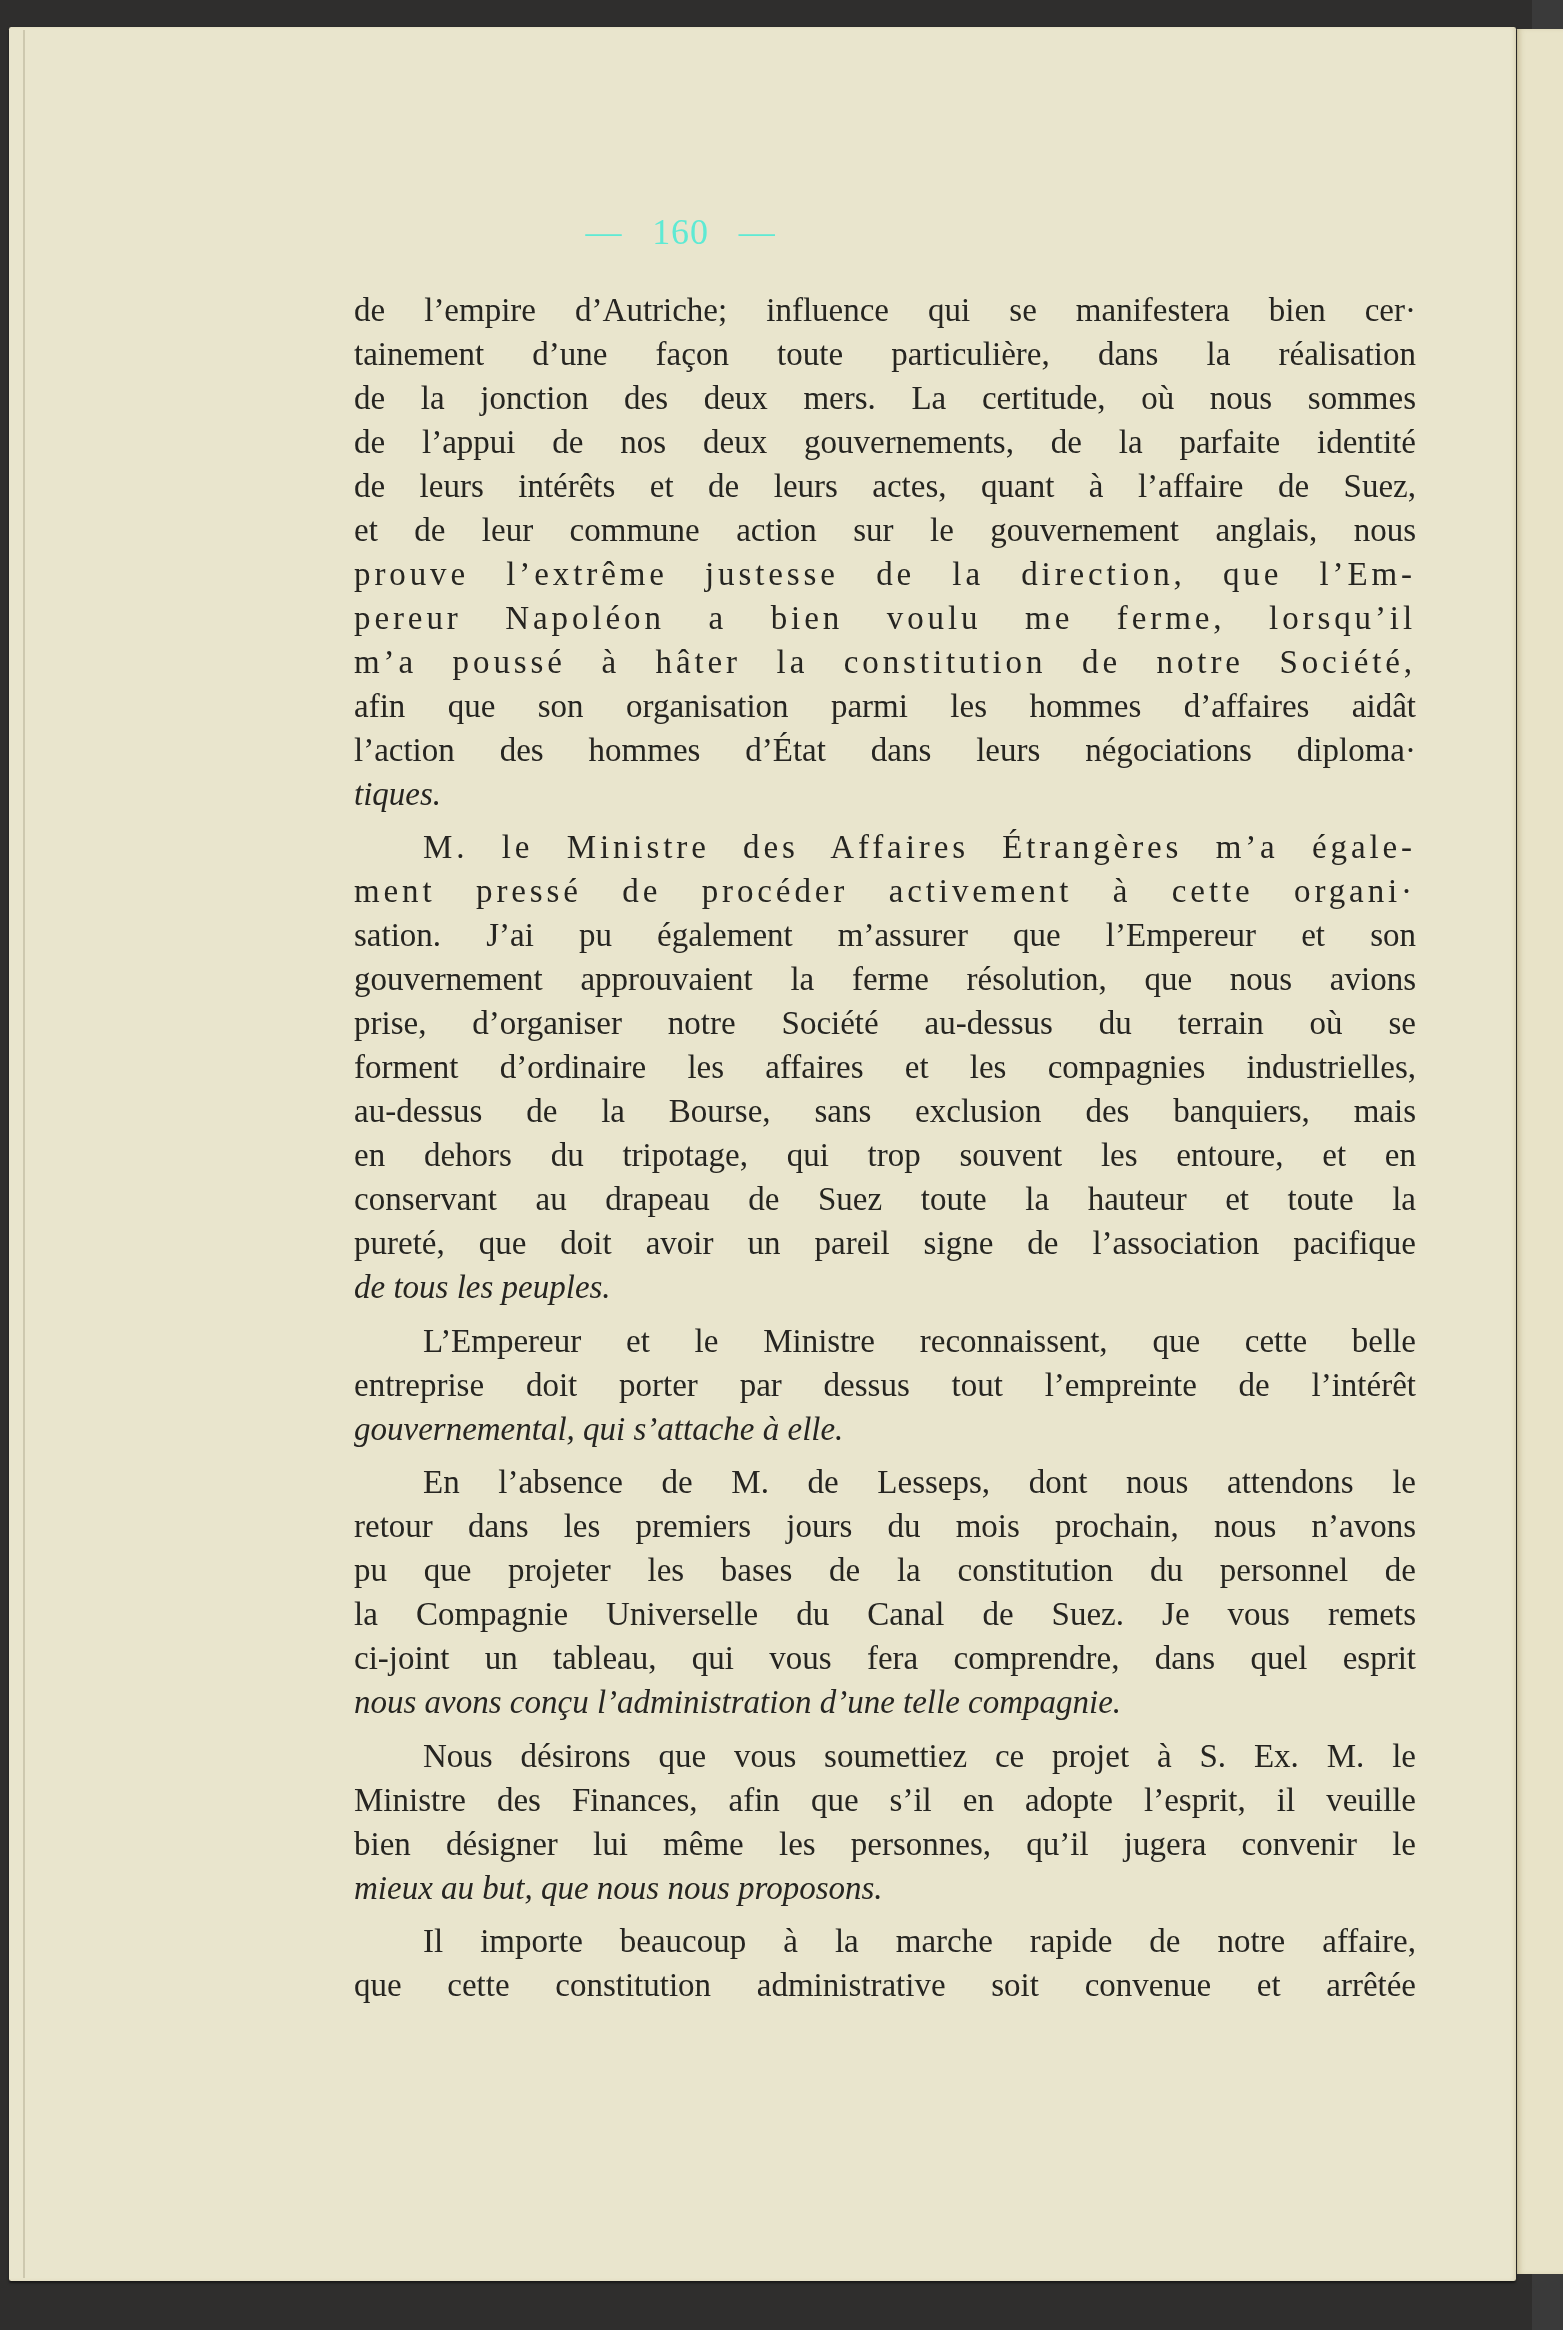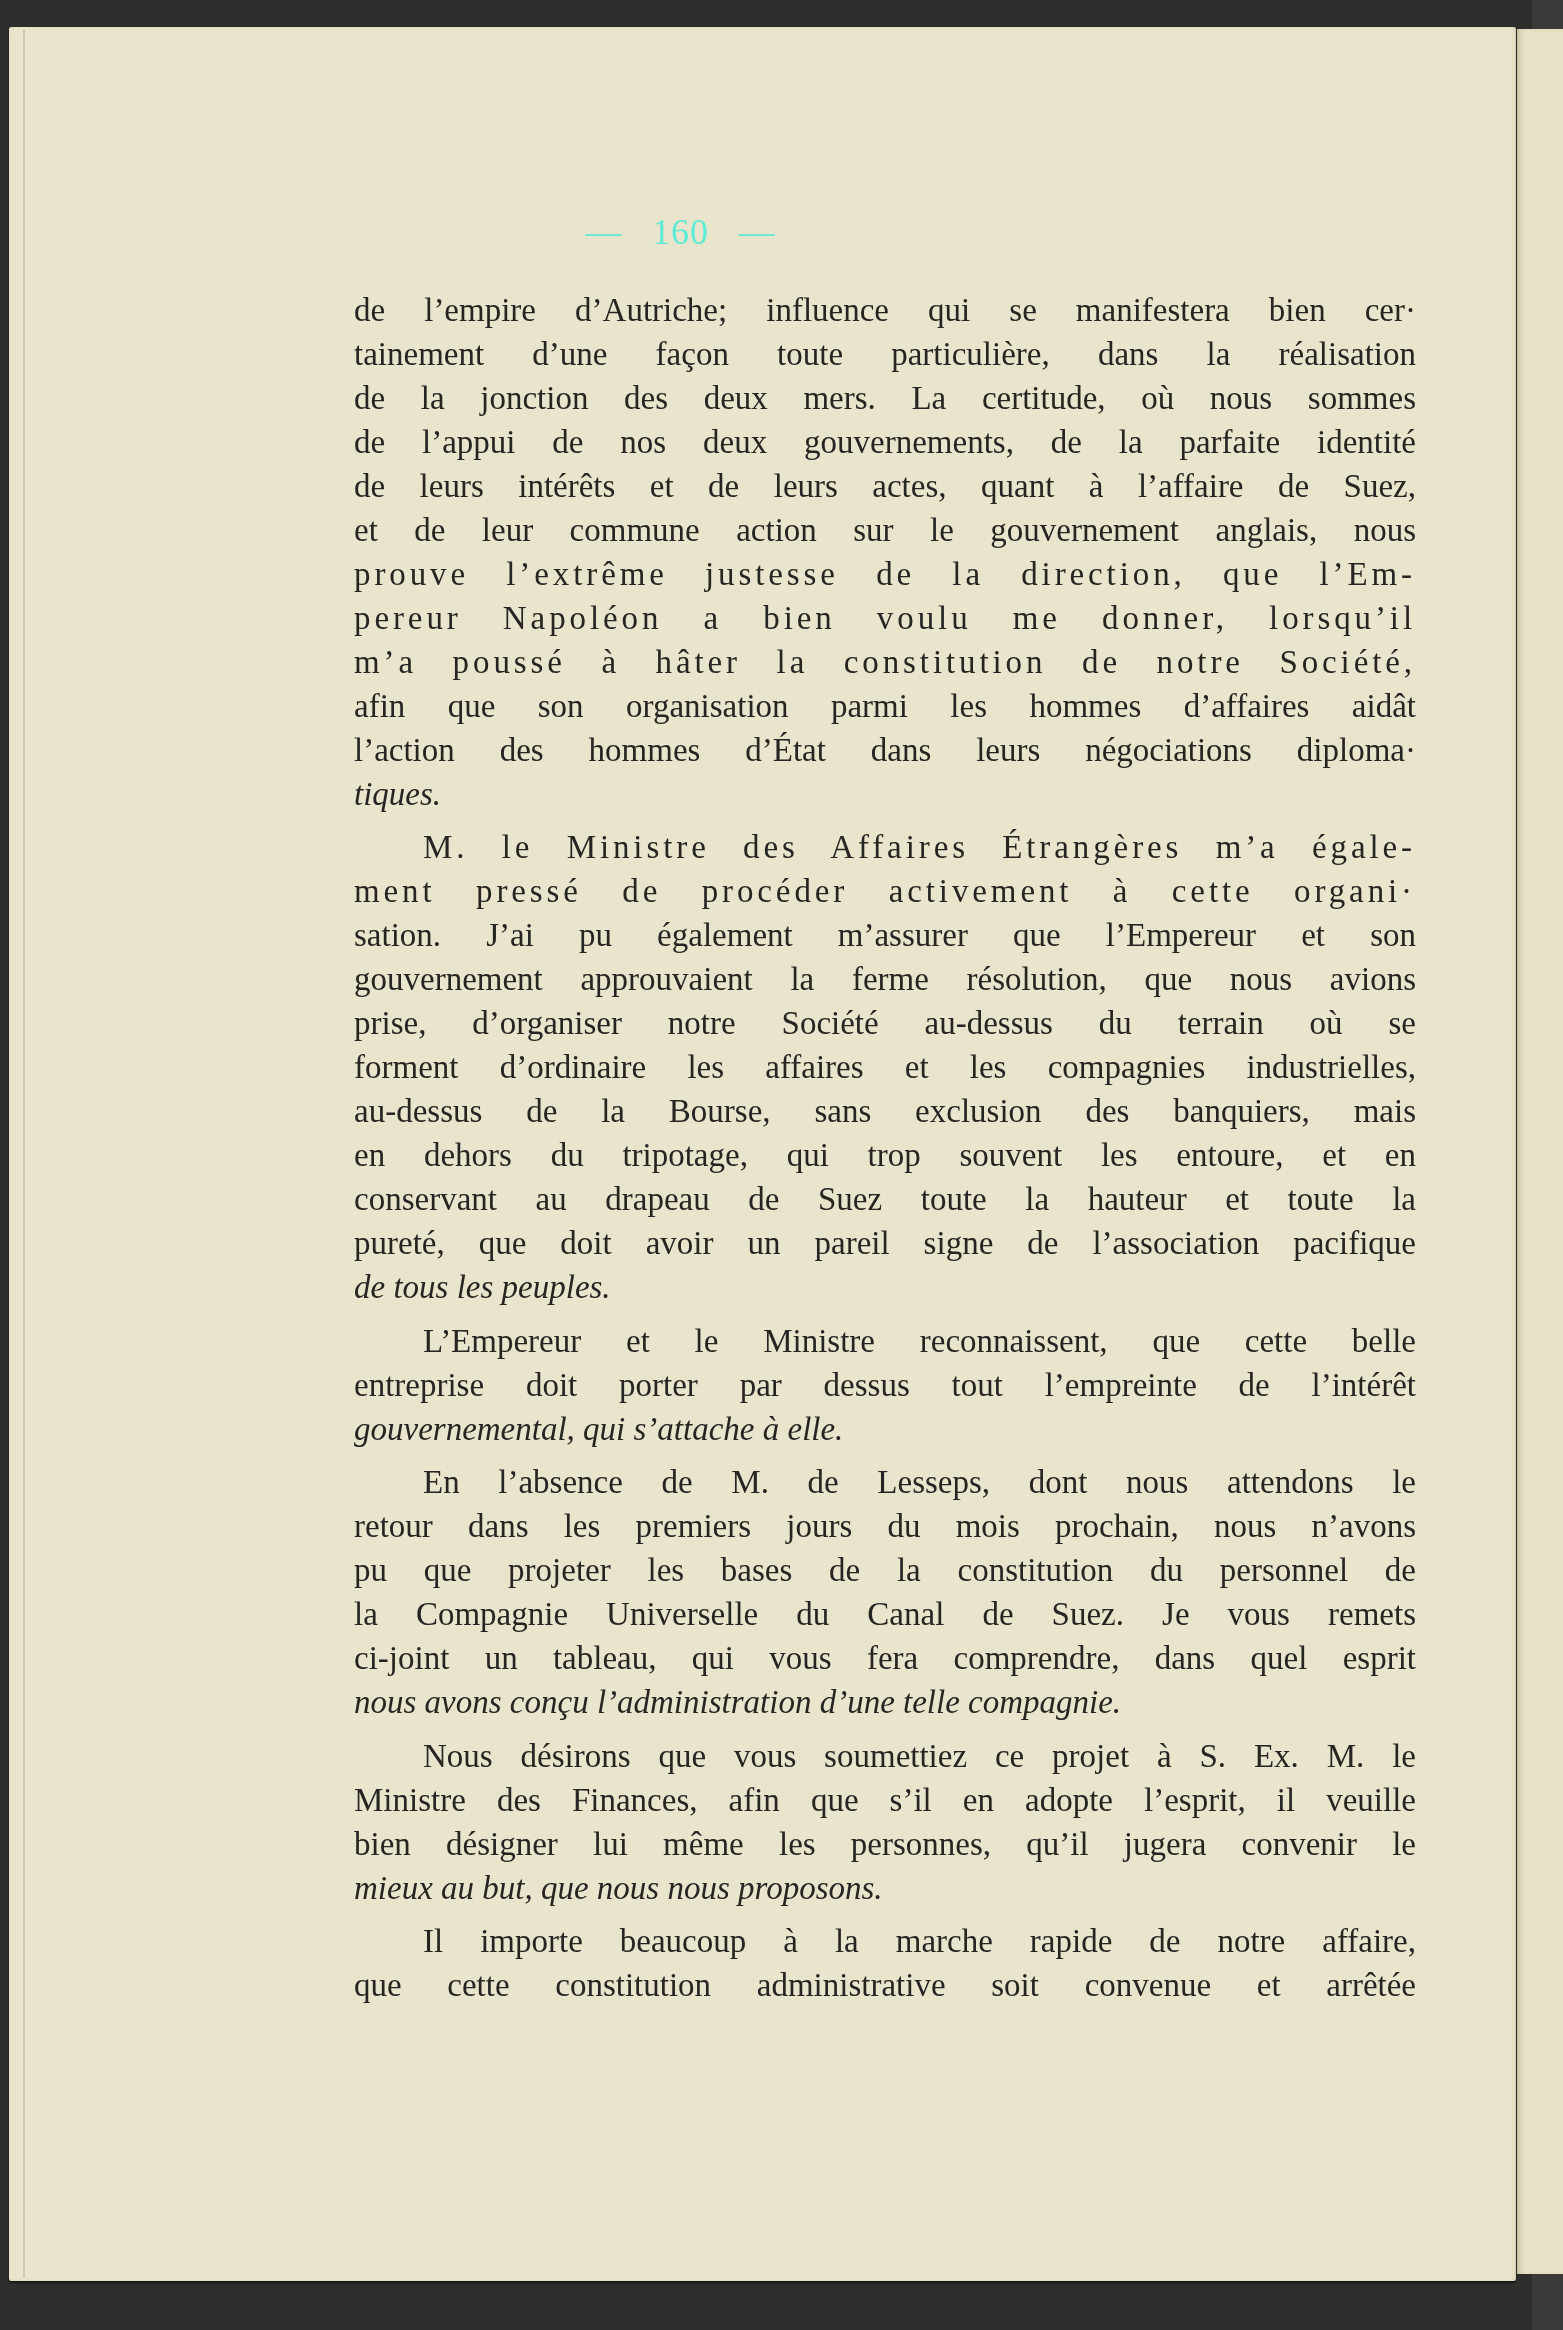--- a/index.html
+++ b/index.html
@@ -59,21 +59,21 @@
 <div class="text">
 
   <div>
     <div class="line">de l’empire d’Autriche; influence qui se manifestera bien cer·</div>
     <div class="line">tainement d’une façon toute particulière, dans la réalisation</div>
     <div class="line">de la jonction des deux mers. La certitude, où nous sommes</div>
     <div class="line">de l’appui de nos deux gouvernements, de la parfaite identité</div>
     <div class="line">de leurs intérêts et de leurs actes, quant à l’affaire de Suez,</div>
     <div class="line">et de leur commune action sur le gouvernement anglais, nous</div>
     <div class="line spaced">prouve l’extrême justesse de la direction, que l’Em-</div>
-    <div class="line spaced">pereur Napoléon a bien voulu me donner, lorsqu’il</div>
+    <div class="line spaced">pereur Napoléon a bien voulu me ferme, lorsqu’il</div>
     <div class="line spaced">m’a poussé à hâter la constitution de notre Société,</div>
     <div class="line">afin que son organisation parmi les hommes d’affaires aidât</div>
     <div class="line">l’action des hommes d’État dans leurs négociations diploma·</div>
     <div class="line last">tiques.</div>
   </div>
   <div class="para-gap"></div>
 
   <div>
     <div class="line spaced indent">M. le Ministre des Affaires Étrangères m’a égale-</div>
     <div class="line spaced">ment pressé de procéder activement à cette organi·</div>

